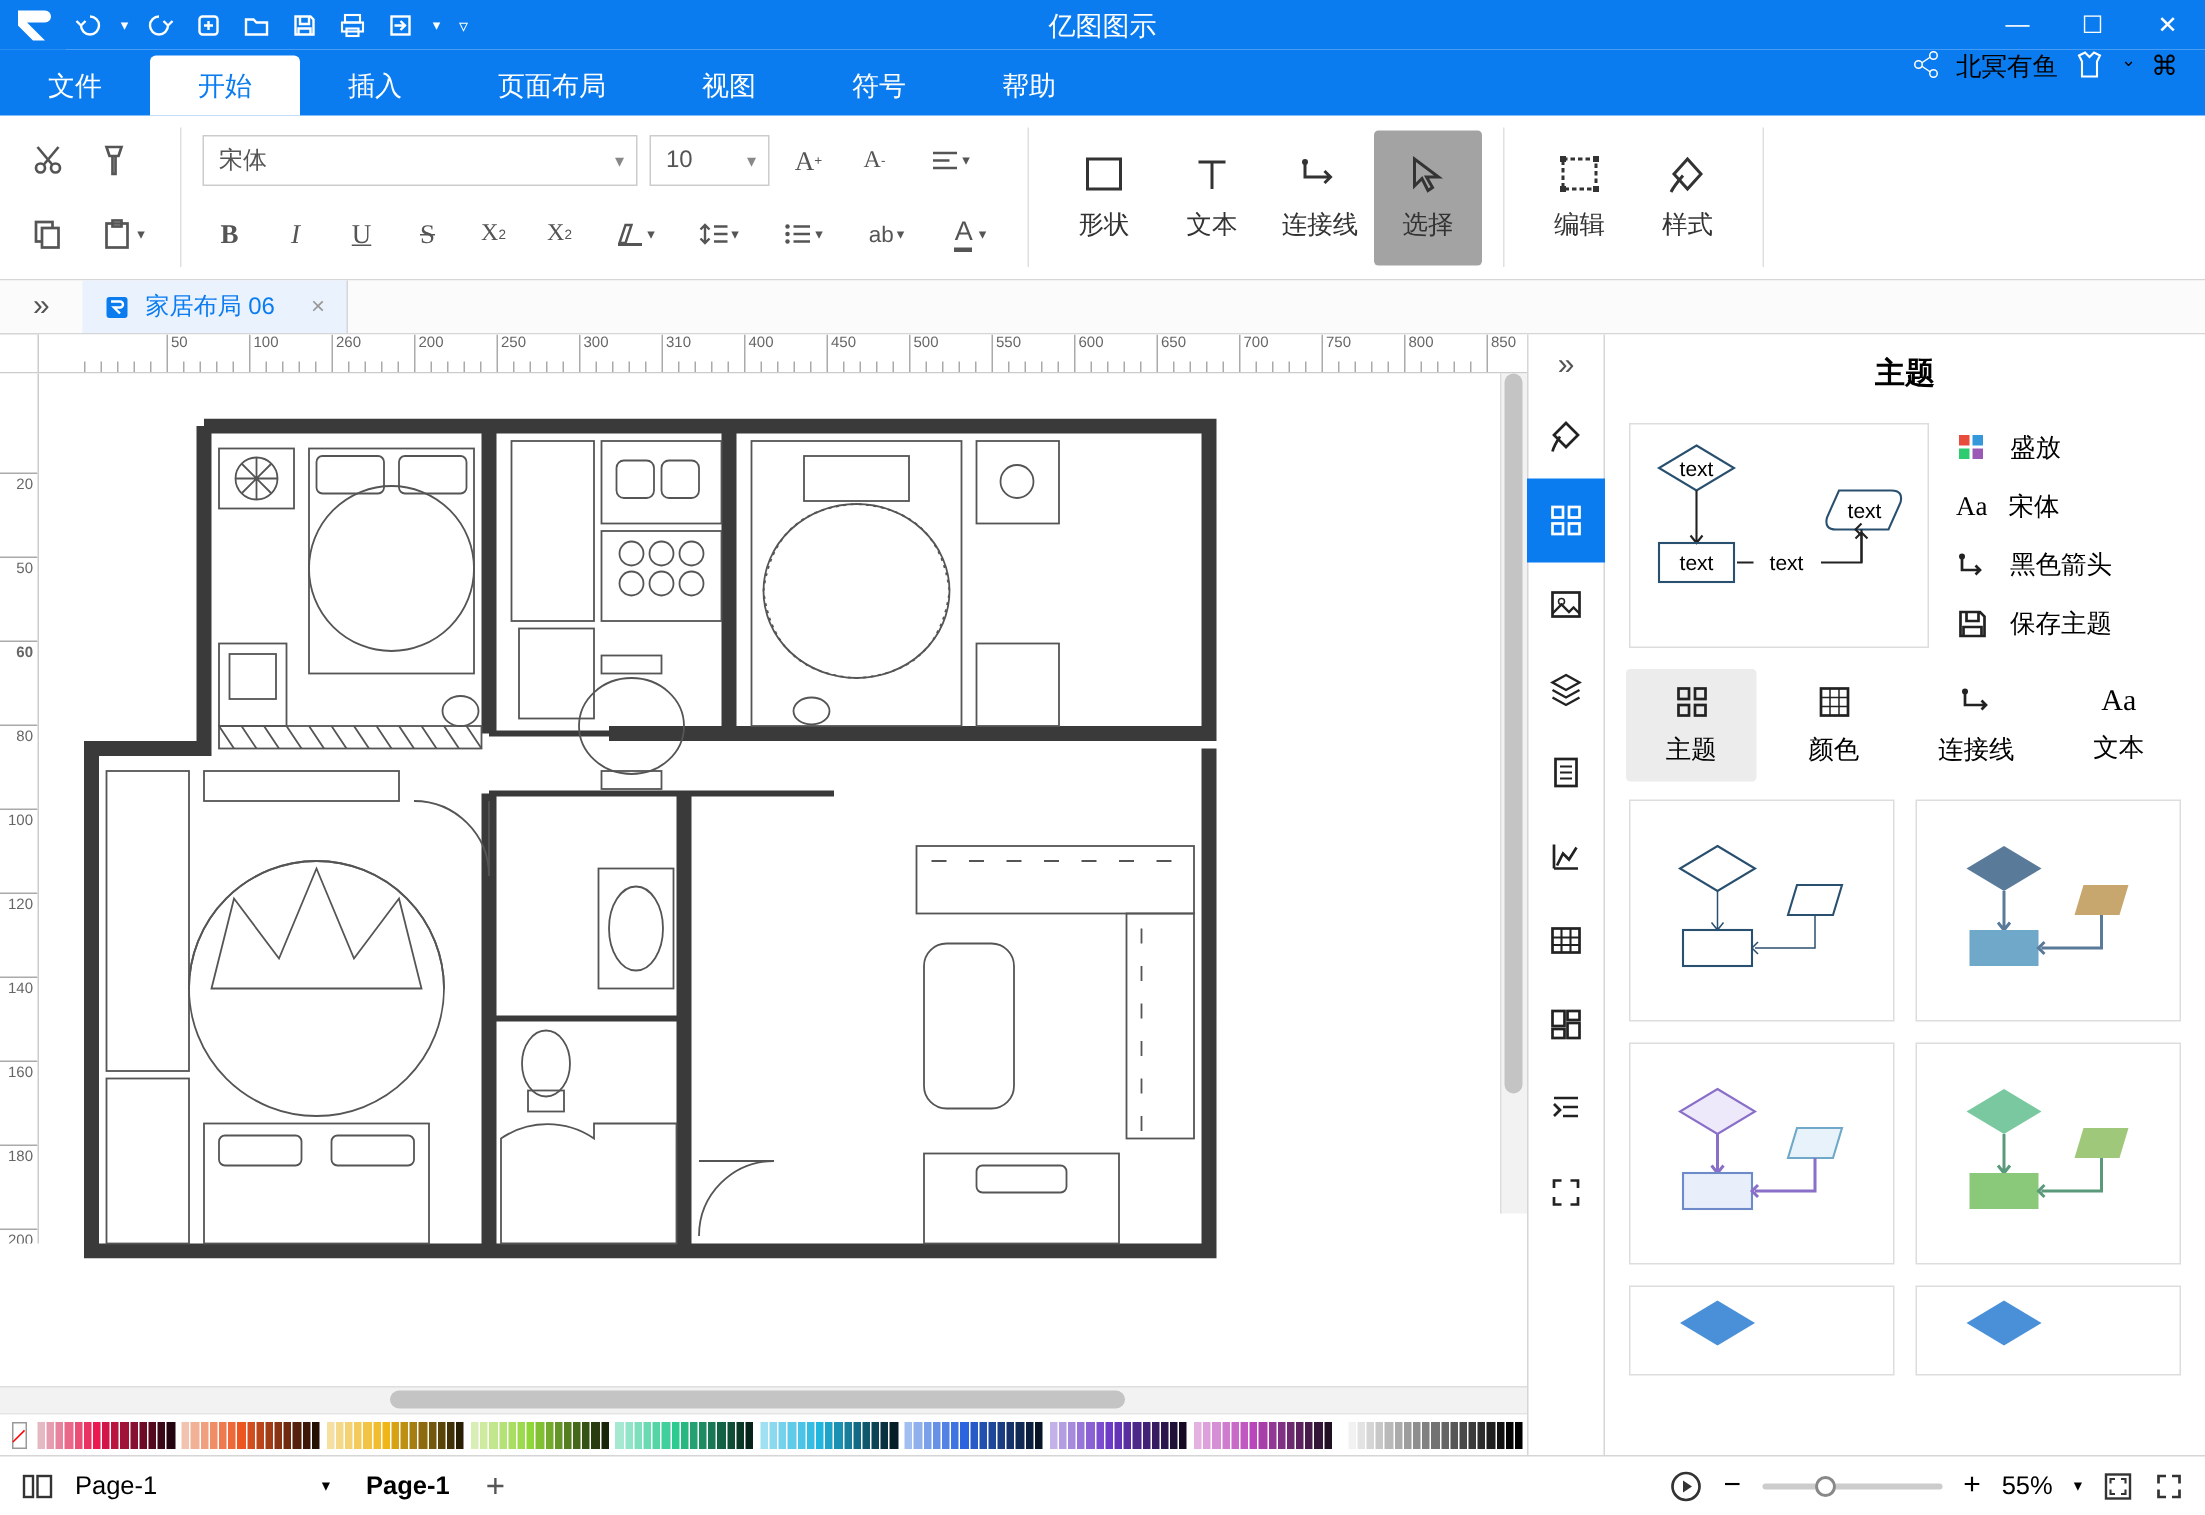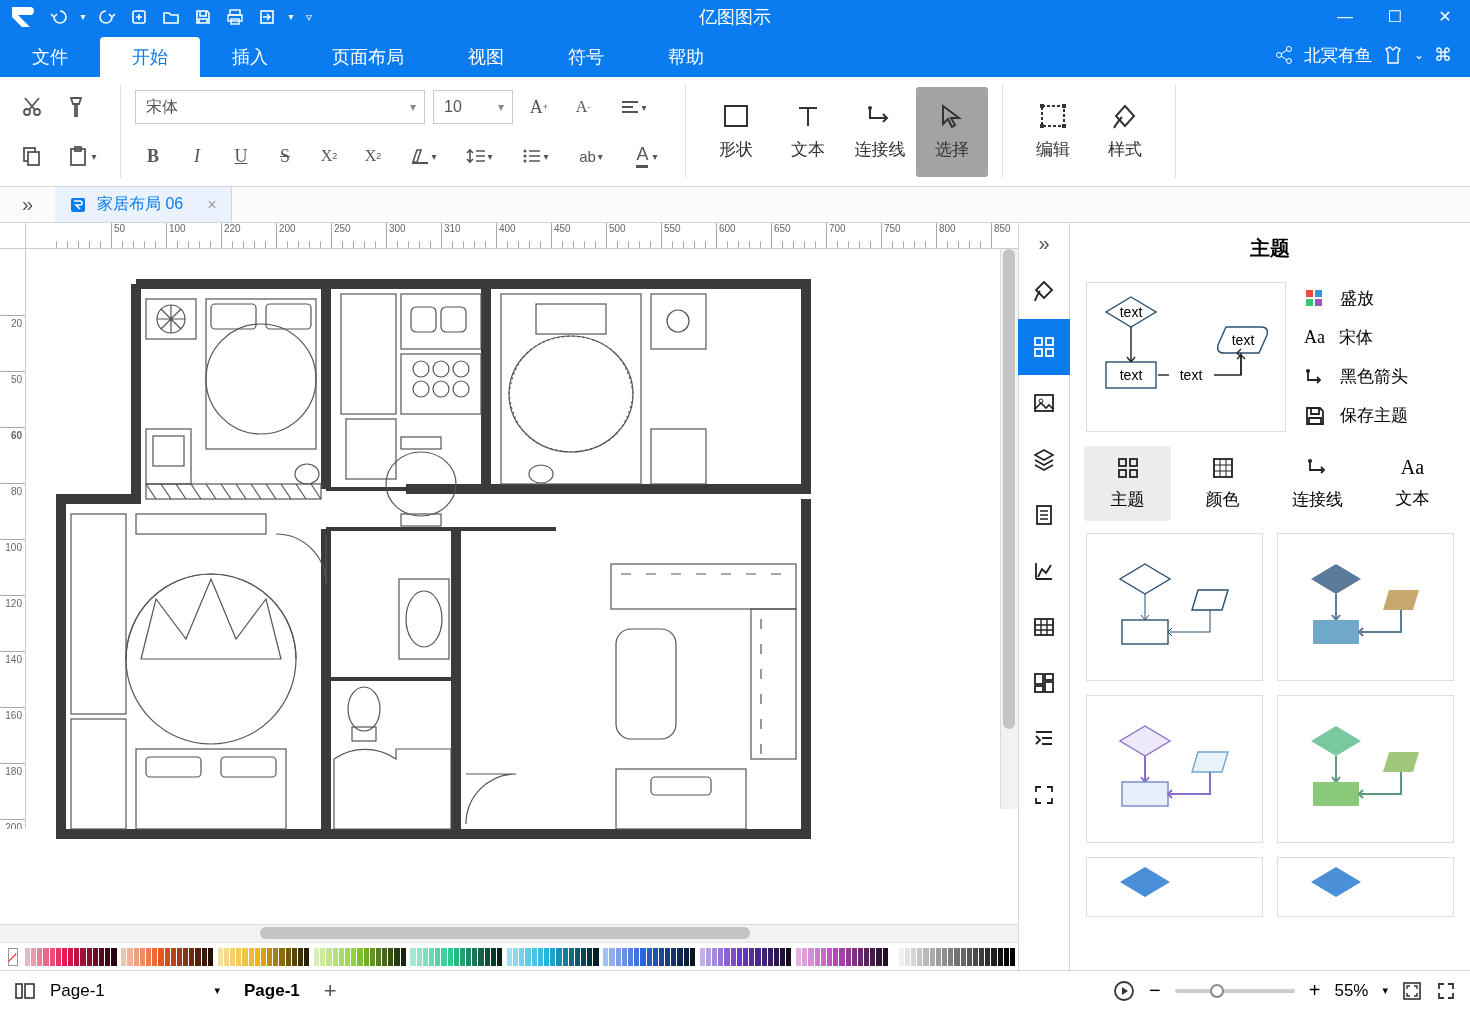--- a/index.html
+++ b/index.html
@@ -11,21 +11,21 @@
 .titlebar .qat { display: flex; align-items: center; gap: 2px; }
 .titlebar .qat-btn { width: 30px; height: 33px; display: flex; align-items: center; justify-content: center; cursor: pointer; }
 .titlebar .app-title { position: absolute; left: 50%; transform: translateX(-50%); font-size: 18px; }
 .titlebar .winctrl { margin-left: auto; display: flex; }
 .titlebar .winctrl-btn { width: 50px; height: 33px; display: flex; align-items: center; justify-content: center; cursor: pointer; font-size: 16px; }
 
 
 .menubar { background: #0a7cf0; height: 44px; display: flex; align-items: flex-end; position: relative; }
 .menubar .tab { padding: 0 32px; height: 40px; display: flex; align-items: center; color: #fff; font-size: 18px; cursor: pointer; }
 .menubar .tab.active { background: #fff; color: #0a7cf0; border-radius: 4px 4px 0 0; }
-.menubar .user-area { margin-left: auto; display: flex; align-items: center; gap: 10px; color: #ffffff; padding-right: 18px; height: 44px; font-size: 17px; }
+.menubar .user-area { margin-left: auto; display: flex; gap: 10px; color: #000000; padding-right: 18px; height: 44px; font-size: 17px; }
 .menubar .user-area span { cursor: pointer; }
 
 
 .ribbon { background: #fff; height: 110px; border-bottom: 1px solid #d6d6d6; display: flex; padding: 8px 0; }
 .ribbon-group { border-right: 1px solid #e0e0e0; padding: 4px 14px; display: flex; flex-direction: column; justify-content: space-between; }
 .ribbon-row { display: flex; align-items: center; gap: 8px; }
 .ribbon-btn-sm { width: 36px; height: 36px; display: flex; align-items: center; justify-content: center; color: #555; cursor: pointer; border-radius: 3px; }
 .ribbon-btn-lg { display: flex; flex-direction: column; align-items: center; justify-content: center; width: 72px; height: 90px; cursor: pointer; gap: 8px; color: #333; border-radius: 3px; font-size: 17px; }
 .ribbon-btn-lg.selected { background: #a3a3a3; }
 .font-select { height: 34px; border: 1px solid #ccc; background: #fff; padding: 0 24px 0 10px; font-size: 16px; color: #555; min-width: 290px; position: relative; display: flex; align-items: center; }
@@ -325,21 +325,21 @@
   </div>
 </div>
 
 <div class="main">
   <div class="canvas-area">
     <div style="display:flex;">
       <div style="width:26px;height:26px;border-right:1px solid #ccc;border-bottom:1px solid #ccc;"></div>
       <div class="ruler-h" id="ruler-h" style="flex:1;">
           <div class="tick" style="left: 85px;">50</div>
           <div class="tick" style="left: 140px;">100</div>
-          <div class="tick" style="left: 195px;">220</div>
+          <div class="tick" style="left: 195px;">260</div>
           <div class="tick" style="left: 250px;">200</div>
           <div class="tick" style="left: 305px;">250</div>
           <div class="tick" style="left: 360px;">300</div>
           <div class="tick" style="left: 415px;">310</div>
           <div class="tick" style="left: 470px;">400</div>
           <div class="tick" style="left: 525px;">450</div>
           <div class="tick" style="left: 580px;">500</div>
           <div class="tick" style="left: 635px;">550</div>
           <div class="tick" style="left: 690px;">600</div>
           <div class="tick" style="left: 745px;">650</div>

